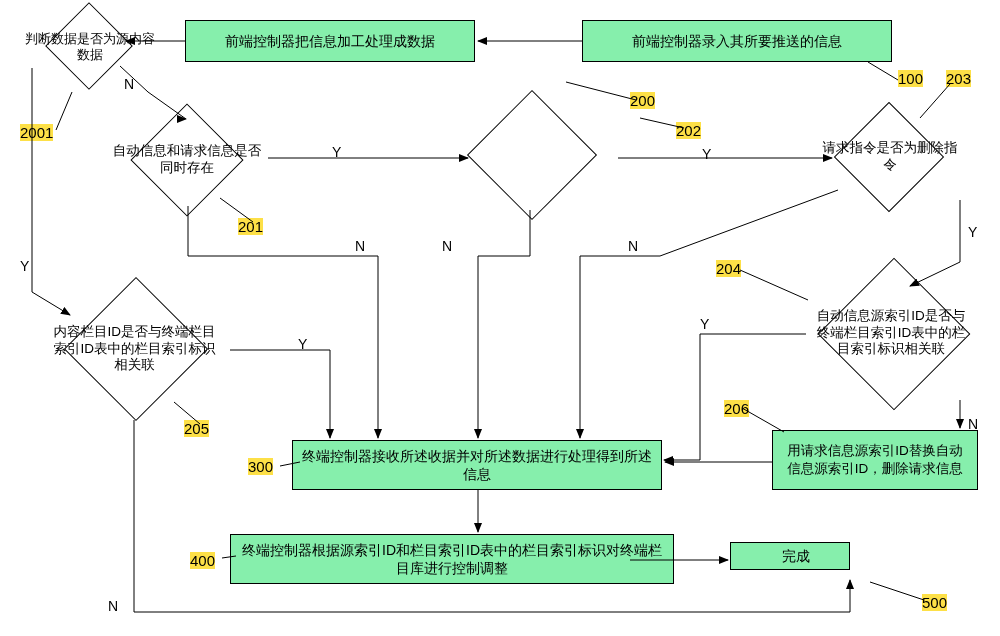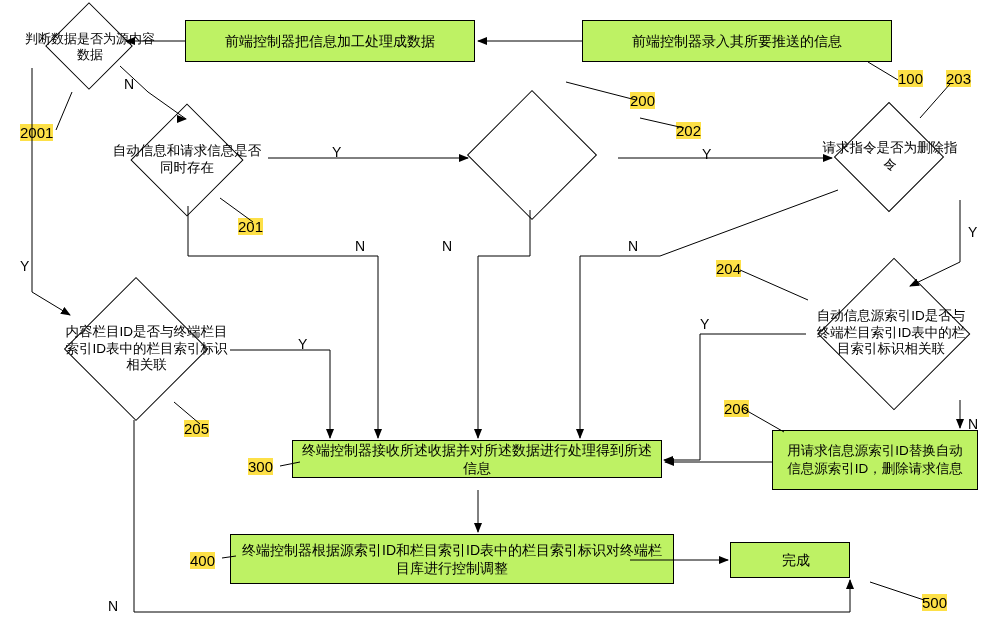--- a/index.html
+++ b/index.html
@@ -8,21 +8,21 @@
     height: 636px;
     position: relative;
     font-family: "SimSun", "Microsoft YaHei", sans-serif;
     font-size: 14px;
     background: #fff;
     color: #000;
   }
   .rect {
     position: absolute;
     border: 1.5px solid #000;
-    background: #bef264;
+    background: #86efac;
     display: flex;
     align-items: center;
     justify-content: center;
     text-align: center;
     padding: 4px 8px;
     line-height: 1.3;
   }
   .diamond-wrap {
     position: absolute;
     transform-origin: center center;
@@ -89,45 +89,45 @@
 
 <div class="diamond-wrap" style="left:800px; top:102px; width:180px; height:110px;">
   <div class="diamond-shape" style="left:50px; top:16px; width:78px; height:78px;"></div>
   <div class="diamond-text" style="left:20px; top:0; width:140px; height:110px;">
     <span>请求指令是否为删除指令</span>
   </div>
 </div>
 
 <div class="diamond-wrap" style="left:30px; top:274px; width:210px; height:150px;">
   <div class="diamond-shape" style="left:55px; top:24px; width:102px; height:102px;"></div>
-  <div class="diamond-text" style="left:22px; top:0; width:165px; height:150px;margin-left:12px;">
+  <div class="diamond-text" style="left:22px; top:0; width:165px; height:150px;">
     <span>内容栏目ID是否与终端栏目索引ID表中的栏目索引标识相关联</span>
   </div>
 </div>
 
 <div class="diamond-wrap" style="left:790px; top:248px; width:200px; height:170px;">
   <div class="diamond-shape" style="left:50px; top:32px; width:108px; height:108px;"></div>
   <div class="diamond-text" style="left:24px; top:0; width:154px; height:170px;">
     <span>自动信息源索引ID是否与终端栏目索引ID表中的栏目索引标识相关联</span>
   </div>
 </div>
 
 <div class="rect" style="left:772px; top:430px; width:206px; height:60px; font-size:13.5px;">
   <span>用请求信息源索引ID替换自动信息源索引ID，删除请求信息</span>
 </div>
 
-<div class="rect" style="left:292px; top:440px; width:370px; height:38px;justify-content:center;">
+<div class="rect" style="left:292px; top:440px; width:370px; height:50px;justify-content:center;">
   <span>终端控制器接收所述收据并对所述数据进行处理得到所述信息</span>
 </div>
 
 <div class="rect" style="left:230px; top:534px; width:444px; height:50px;">
   <span>终端控制器根据源索引ID和栏目索引ID表中的栏目索引标识对终端栏目库进行控制调整</span>
 </div>
 
-<div class="rect" style="left:730px; top:542px; width:120px; height:36px;padding-left:20px;">
+<div class="rect" style="left:730px; top:542px; width:120px; height:28px;padding-left:20px;">
   <span>完成</span>
 </div>
 
 <span class="label" style="left:898px; top:70px;">100</span>
 <span class="label" style="left:630px; top:92px;">200</span>
 <span class="label" style="left:20px; top:124px;">2001</span>
 <span class="label" style="left:238px; top:218px;">201</span>
 <span class="label" style="left:676px; top:122px;text-align:center;">202</span>
 <span class="label" style="left:946px; top:70px;">203</span>
 <span class="label" style="left:716px; top:260px;">204</span>

